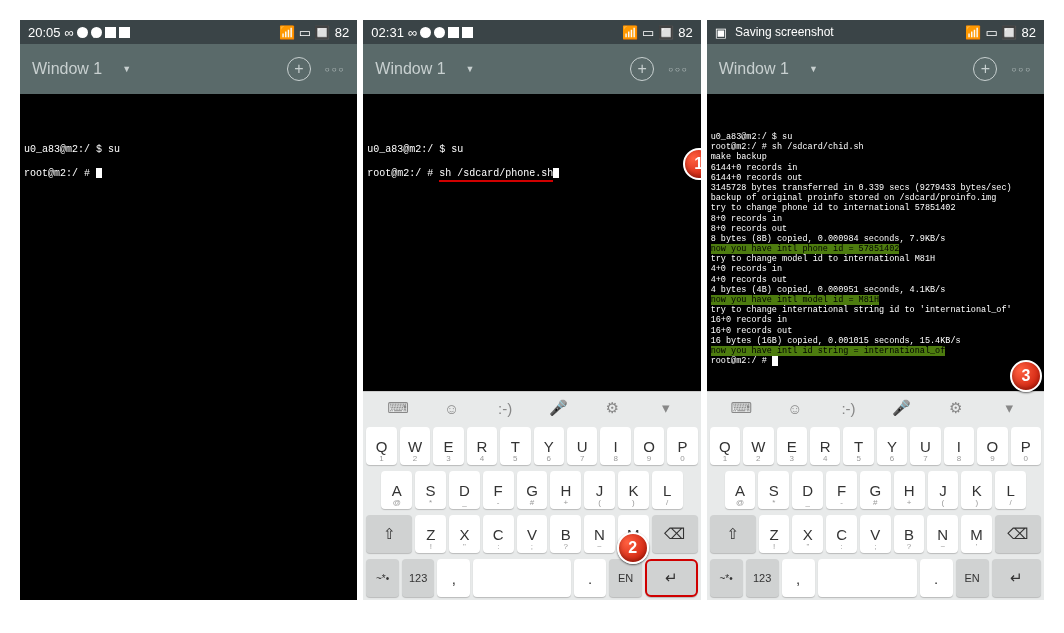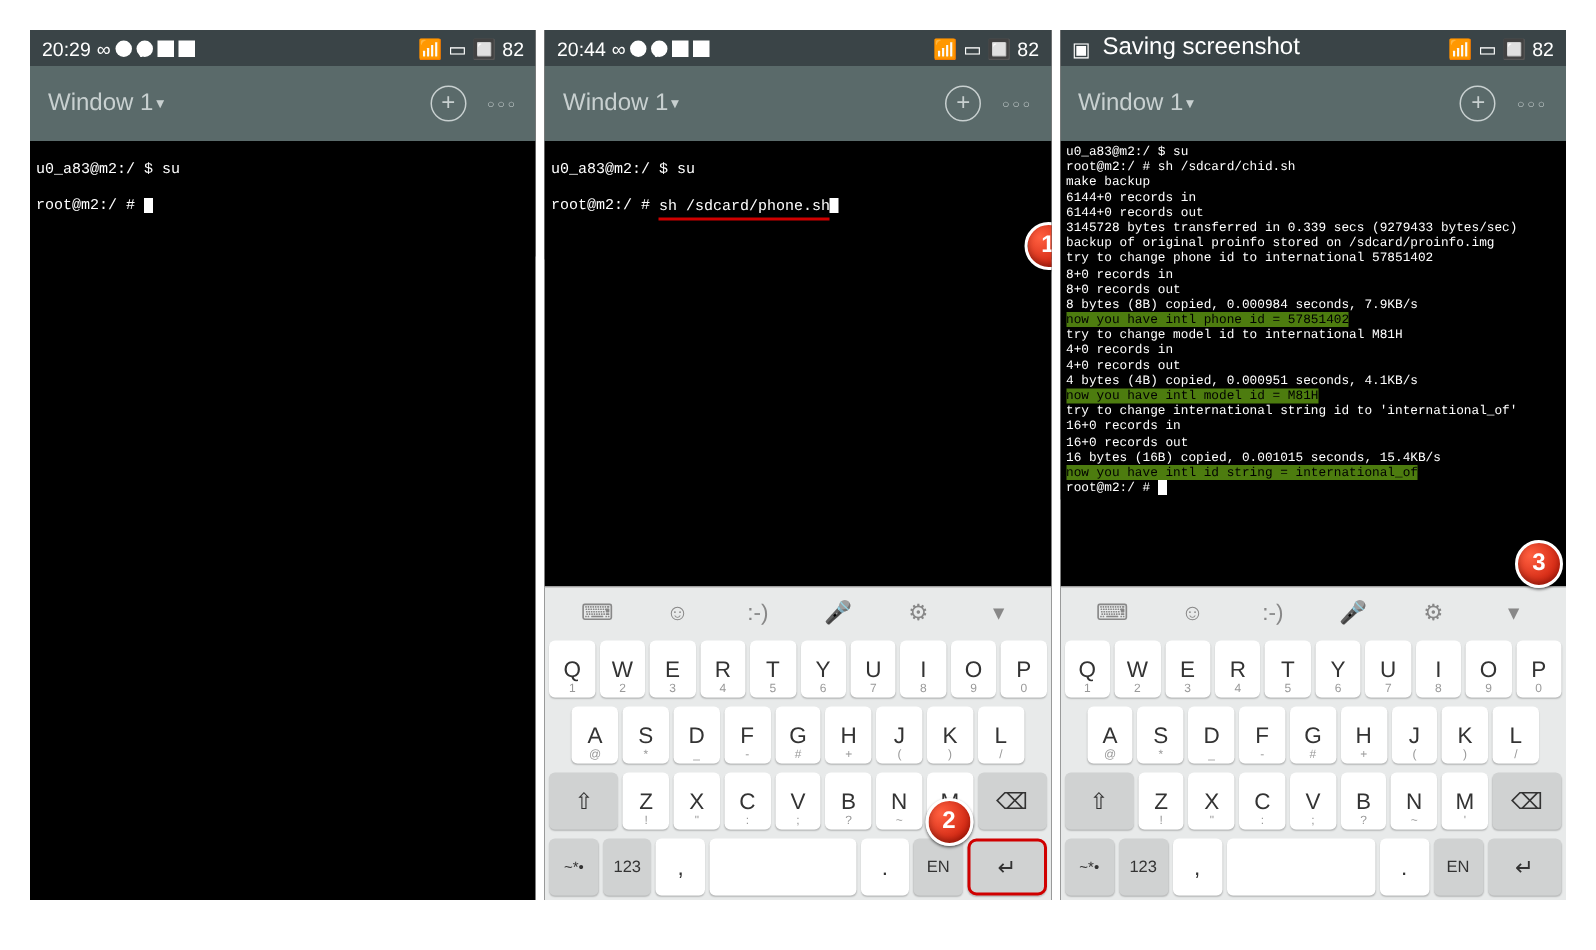--- a/index.html
+++ b/index.html
@@ -52,37 +52,37 @@
     width: 11px;
     height: 11px;
     background: #fff;
     display: inline-block;
   }
   .mini-icon.round {
     border-radius: 50%;
   }
   .saving-text {
     color: #fff;
-    font-size: 16px;
+    font-size: 12px;
     margin-left: 4px;
   }
   .window-bar {
     height: 50px;
     background: #5a6a6a;
     display: flex;
     align-items: center;
     justify-content: space-between;
     padding: 0 12px;
     color: #c8d0d0;
   }
   .window-title {
     font-size: 16px;
     display: flex;
     align-items: center;
-    gap: 0;
+    gap: 20px;
   }
   .window-actions {
     display: flex;
     align-items: center;
     gap: 14px;
   }
   .plus-circle {
     width: 22px;
     height: 22px;
     border: 1.5px solid #c8d0d0;
@@ -98,20 +98,21 @@
     font-size: 8px;
   }
   .terminal {
     background: #000;
     color: #fff;
     font-family: 'Courier New', monospace;
     font-size: 10px;
     line-height: 1.2;
     padding: 2px 4px;
     white-space: pre;
+    margin-top: 36px;
   }
   .term-line {
     display: block;
   }
   .highlight {
     background: #4d7c0f;
     color: #000;
     display: inline-block;
   }
   .cursor {
@@ -216,21 +217,21 @@
   }
 </style>
 </head>
 <body>
 
 <div class="container">
 
   <div class="phone">
     <div class="status-bar">
       <div class="status-left">
-        <span>20:29</span>
+        <span>20:05</span>
         <span class="status-icons">
           <span>∞</span>
             <span class="mini-icon round"></span>
             <span class="mini-icon round" style="background:#fff">✓</span>
             <span class="mini-icon"></span>
             <span class="mini-icon"></span>
         </span>
       </div>
       <div class="status-right">
         <span>📶 ▭ 🔲</span>
@@ -249,21 +250,21 @@
     </div>
     <div class="terminal">
 <span class="term-line"><span>u0_a83@m2:/ $ </span><span>su</span></span>
 <span class="term-line"><span>root@m2:/ # </span><span class="cursor"></span></span>
     </div>
   </div>
 
   <div class="phone">
     <div class="status-bar">
       <div class="status-left">
-        <span>20:44</span>
+        <span>02:31</span>
         <span class="status-icons">
           <span>∞</span>
             <span class="mini-icon round"></span>
             <span class="mini-icon round">✓</span>
             <span class="mini-icon"></span>
             <span class="mini-icon"></span>
         </span>
       </div>
       <div class="status-right">
         <span>📶 ▭ 🔲</span>

